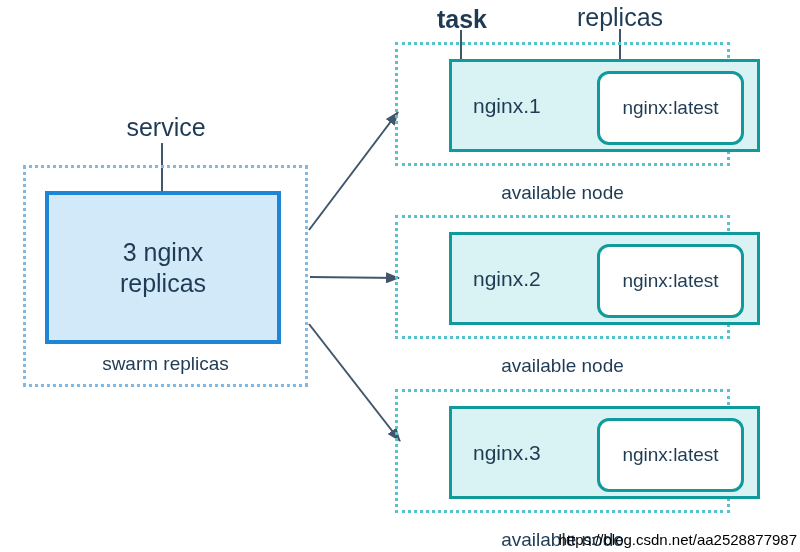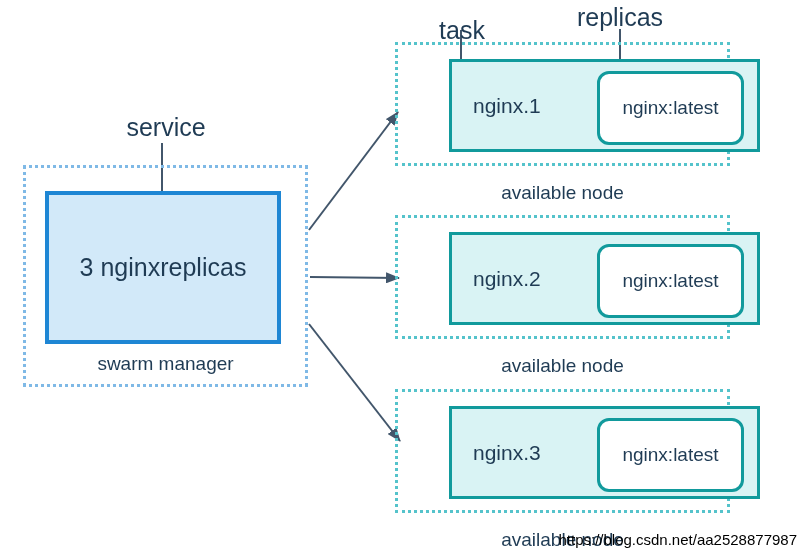--- a/index.html
+++ b/index.html
@@ -23,21 +23,21 @@
   }
 
   
   .top-label {
     position: absolute;
     transform: translateX(-50%);
     font-size: 25px;
     white-space: nowrap;
   }
   .lbl-service  { left: 166px; top: 113px; }
-  .lbl-task     { left: 462px; top: 16px; }
+  .lbl-task     { left: 462px; top: 5px; font-weight: bold; }
   .lbl-container{ left: 620px; top: 3px; }
 
   
   .manager-group {
     position: absolute;
     left: 23px; top: 165px;
     width: 285px; height: 222px;
   }
   .dotted-blue {
     position: absolute;
@@ -45,21 +45,21 @@
     width: 285px; height: 222px;
     border: 3px dotted #7fb9e6;
   }
   .blue-box {
     position: absolute;
     left: 22px; top: 26px;
     width: 236px; height: 153px;
     background: #d2e9f9;
     border: 4px solid #1e86d4;
     display: flex;
-    flex-direction: row;
+    flex-direction: column;
     align-items: center;
     justify-content: center;
     text-align: center;
     font-size: 25px;
     line-height: 31px;
   }
   .manager-caption {
     position: absolute;
     left: 0; top: 188px;
     width: 100%;
@@ -148,21 +148,21 @@
   <div class="top-label lbl-service">service</div>
   <div class="top-label lbl-task">task</div>
   <div class="top-label lbl-container">replicas</div>
 
   <div class="manager-group">
     <div class="dotted-blue"></div>
     <div class="blue-box">
       <span>3 nginx</span>
       <span>replicas</span>
     </div>
-    <div class="manager-caption">swarm manager</div>
+    <div class="manager-caption">swarm replicas</div>
   </div>
 
   <div class="node-group node-1">
     <div class="dotted-teal"></div>
     <div class="teal-box">
       <span class="task-name">nginx.1</span>
       <div class="white-box">
         <span>nginx:latest</span>
       </div>
     </div>

